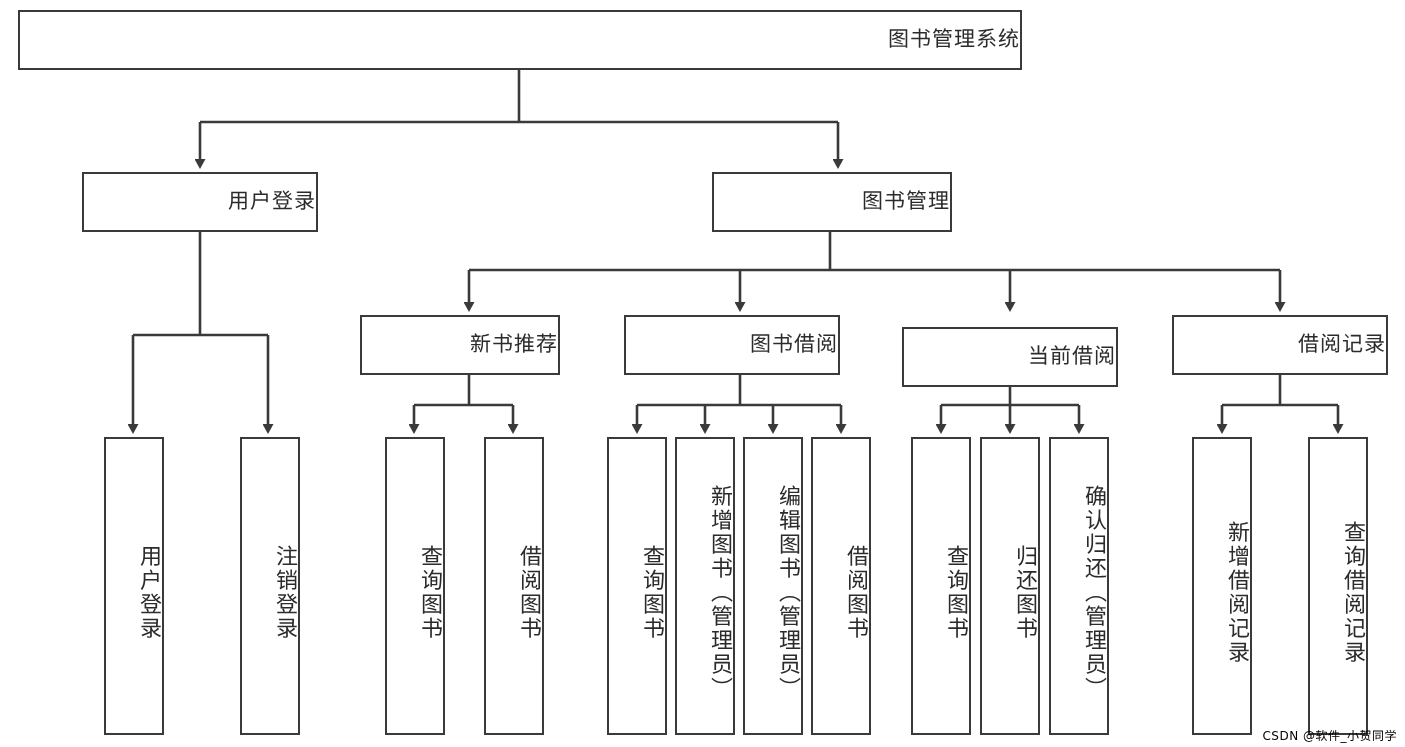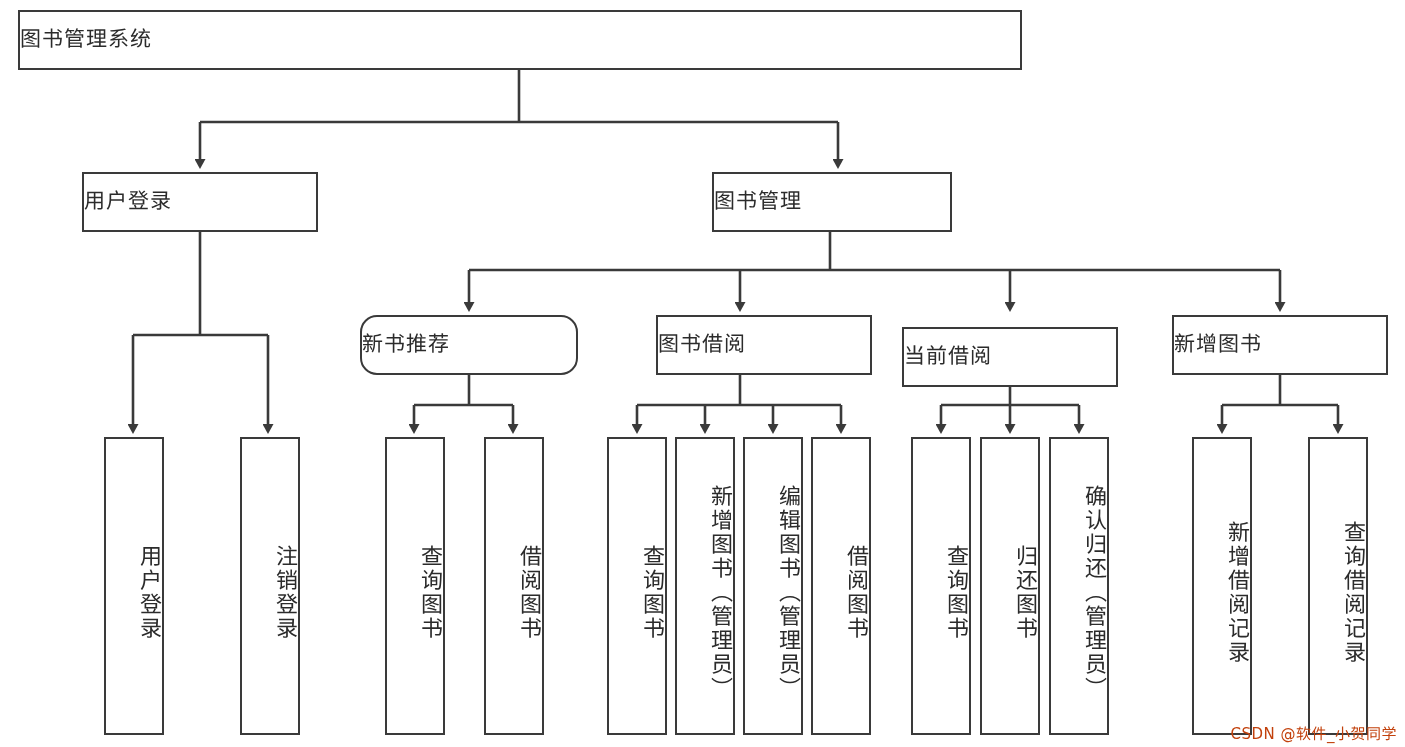--- a/index.html
+++ b/index.html
@@ -24,21 +24,21 @@
     height: 747px;
     pointer-events: none;
   }
   .node {
     position: absolute;
     box-sizing: border-box;
     background: #ffffff;
     border: 2px solid #3a3a3a;
     display: flex;
     align-items: center;
-    justify-content: flex-start;
+    justify-content: flex-end;
     color: #2b2b2b;
   }
   .node.horiz {
     font-size: 21px;
     letter-spacing: 1px;
     line-height: 1.2;
   }
   .node.vert {
     writing-mode: vertical-rl;
     text-orientation: upright;
@@ -51,22 +51,22 @@
   }
   .node.vert .vlabel {
     writing-mode: vertical-rl;
     text-orientation: upright;
     white-space: nowrap;
   }
   #watermark {
     position: absolute;
     right: 8px;
     bottom: 4px;
-    font-size: 15px;
-    color: #c2410c;
+    font-size: 12px;
+    color: #000000;
     letter-spacing: 0.5px;
     white-space: nowrap;
   }
 </style>
 </head>
 <body>
 
 <div id="canvas">
 
   <svg id="edges" viewBox="0 0 1405 747" xmlns="http://www.w3.org/2000/svg">
@@ -123,31 +123,31 @@
     <span>图书管理系统</span>
   </div>
 
   <div class="node horiz" style="left:82px; top:172px; width:236px; height:60px;">
     <span>用户登录</span>
   </div>
   <div class="node horiz" style="left:712px; top:172px; width:240px; height:60px;">
     <span>图书管理</span>
   </div>
 
-  <div class="node horiz" style="left:360px; top:315px; width:218px; height:60px;border-radius:17px;">
+  <div class="node horiz" style="left:360px; top:315px; width:200px; height:60px;">
     <span>新书推荐</span>
   </div>
-  <div class="node horiz" style="left:656px; top:315px; width:216px; height:60px;">
+  <div class="node horiz" style="left:624px; top:315px; width:216px; height:60px;">
     <span>图书借阅</span>
   </div>
   <div class="node horiz" style="left:902px; top:315px; width:216px; height:60px;margin-top:12px;">
     <span>当前借阅</span>
   </div>
   <div class="node horiz" style="left:1172px; top:315px; width:216px; height:60px;">
-    <span>新增图书</span>
+    <span>借阅记录</span>
   </div>
 
   <div class="node vert" style="left:104px; top:437px; width:60px; height:298px;">
     <span class="vlabel">用户登录</span>
   </div>
   <div class="node vert" style="left:240px; top:437px; width:60px; height:298px;">
     <span class="vlabel">注销登录</span>
   </div>
 
   <div class="node vert" style="left:385px; top:437px; width:60px; height:298px;">

